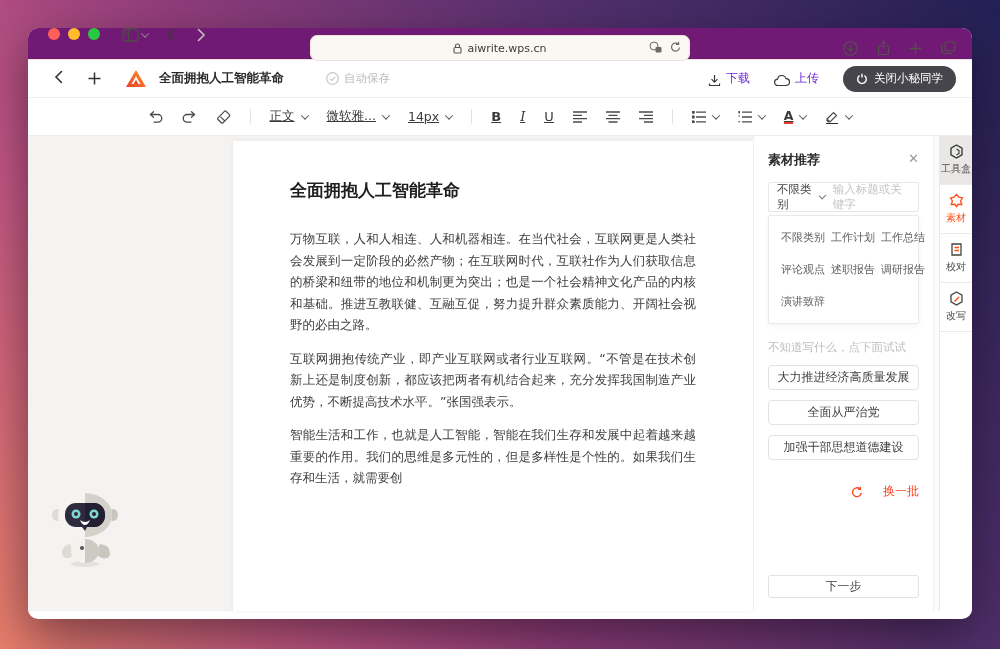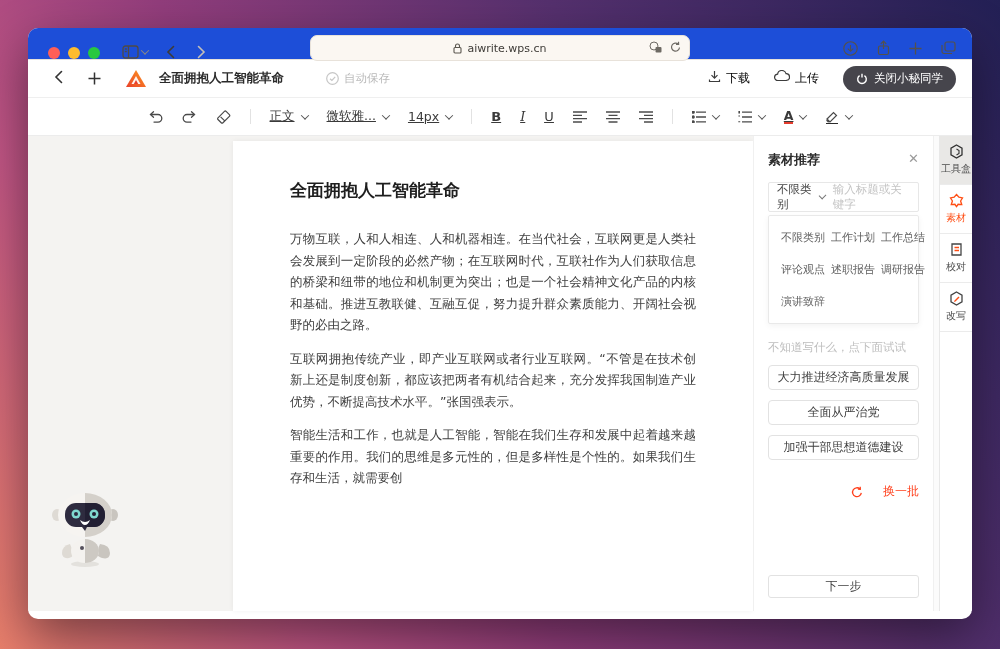--- a/index.html
+++ b/index.html
@@ -2,40 +2,40 @@
 <html><head>
 <meta charset="utf-8">
 <style>
   * { margin:0; padding:0; box-sizing:border-box; }
   html,body { width:1000px; height:649px; font-family:"DejaVu Sans","Liberation Sans",sans-serif; }
   body { background:linear-gradient(58deg,#e87f6b 0%,#c05584 22%,#923d7c 40%,#55306e 68%,#232055 100%); overflow:hidden; }
 
   .window { position:absolute; left:28px; top:28px; width:944px; height:591px; border-radius:10px; overflow:hidden; background:#fff; box-shadow:0 18px 50px rgba(0,0,0,.45); }
 
   
-  .chrome { height:32px; background:#1d4ed8; display:flex; align-items:flex-end; padding:0 14px; position:relative; border-bottom:1px solid #e7e2db; }
+  .chrome { height:32px; background:#701a75; display:flex; align-items:flex-start; padding:0 14px; position:relative; border-bottom:1px solid #e7e2db; }
   .lights { display:flex; gap:8px; margin-left:6px; }
   .light { width:12px; height:12px; border-radius:50%; }
   .l-red{background:#ff5f57}.l-yel{background:#febc2e}.l-grn{background:#28c840}
   .chrome-ic { color:#4f4b45; display:flex; align-items:center; }
   .sidebar-toggle { margin-left:22px; display:flex; align-items:center; gap:3px; }
   .nav-arrows { margin-left:18px; display:flex; gap:22px; }
   .url-pill { position:absolute; left:282px; top:7px; width:380px; height:26px; background:#fbf7f2; border:1px solid #e8e2da; border-radius:7px; display:flex; align-items:center; justify-content:center; gap:5px; font-size:11px; color:#3d3a36; }
   .url-right { position:absolute; right:8px; top:5px; display:flex; gap:8px; color:#6e6a64; }
   .chrome-right { position:absolute; right:16px; top:0; height:40px; display:flex; align-items:center; gap:19px; color:#55514b; }
 
   
   .appbar { height:38px; background:#fff; display:flex; align-items:center; padding:0 16px; border-bottom:1px solid #efefef; }
   .appbar .back { font-size:15px; color:#333; margin-left:10px; }
   .appbar .plus { font-size:17px; color:#333; margin-left:25px; }
   .wps-logo { margin-left:24px; display:flex; }
   .doc-title { margin-left:12px; font-size:12.5px; font-weight:bold; color:#2a2a2a; }
   .autosave { margin-left:42px; display:flex; align-items:center; gap:5px; font-size:11.5px; color:#b9b9b9; }
   .appbar-right { margin-left:auto; display:flex; align-items:center; gap:24px; }
-  .ab-item { display:flex; align-items:flex-start; gap:5px; font-size:12px; color:#000000; }
+  .ab-item { display:flex; align-items:flex-end; gap:5px; font-size:12px; color:#6d28d9; }
   .dark-pill { height:26px; padding:0 13px; border-radius:13px; background:#46454c; color:#fff; font-size:11.5px; display:flex; align-items:center; gap:6px; }
 
   
   .fmtbar { height:38px; background:#fff; border-bottom:1px solid #ececec; display:flex; align-items:center; justify-content:center; gap:19px; color:#3a3a3a;text-decoration:underline; }
   .fmt-ic { font-size:14px; display:flex; align-items:center; gap:4px; }
   .vdiv { width:1px; height:15px; background:#e2e2e2; }
   .chev { width:6px; height:6px; border-right:1.3px solid #555; border-bottom:1.3px solid #555; transform:rotate(45deg) translate(-1px,-1px); display:inline-block; }
   .fmt-dd { display:flex; align-items:center; gap:7px; font-size:12.5px; }
   .bld{font-weight:bold;font-size:13px}.itl{font-style:italic;font-family:"DejaVu Serif",serif;font-size:13px}.und{text-decoration:underline;font-size:13px}
 

